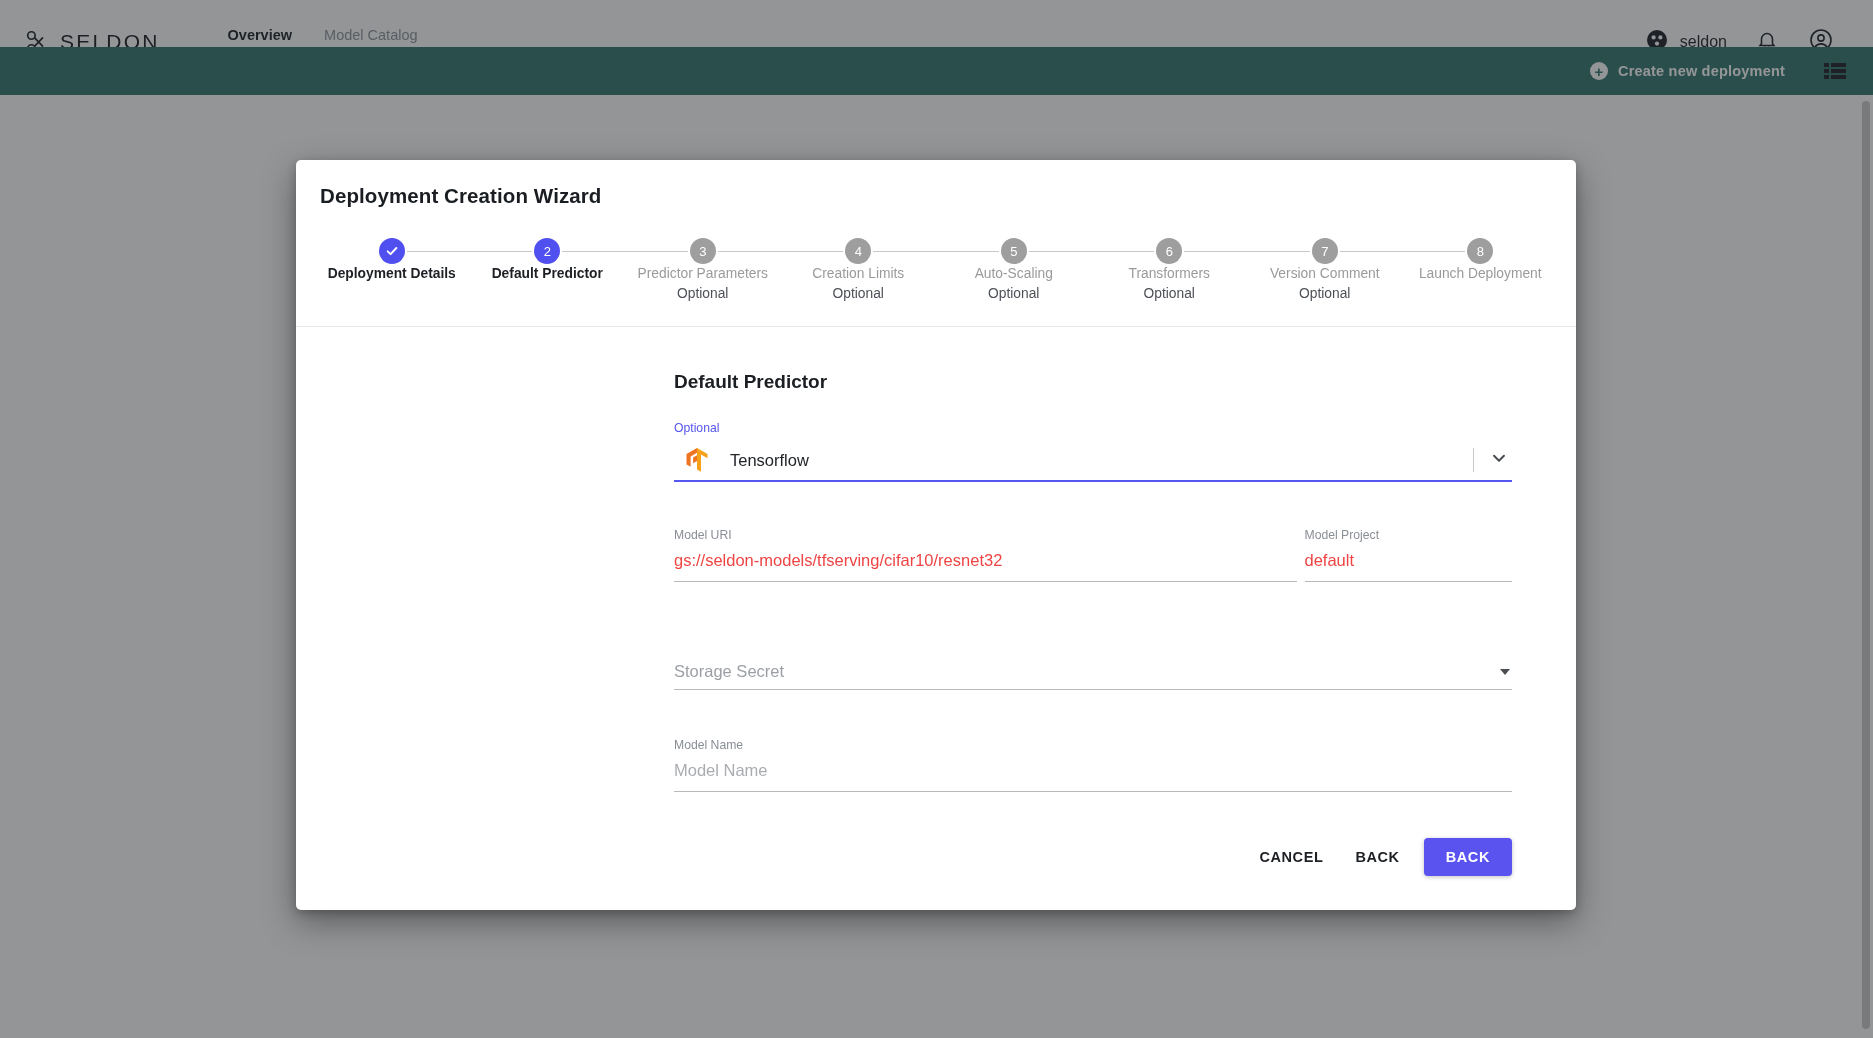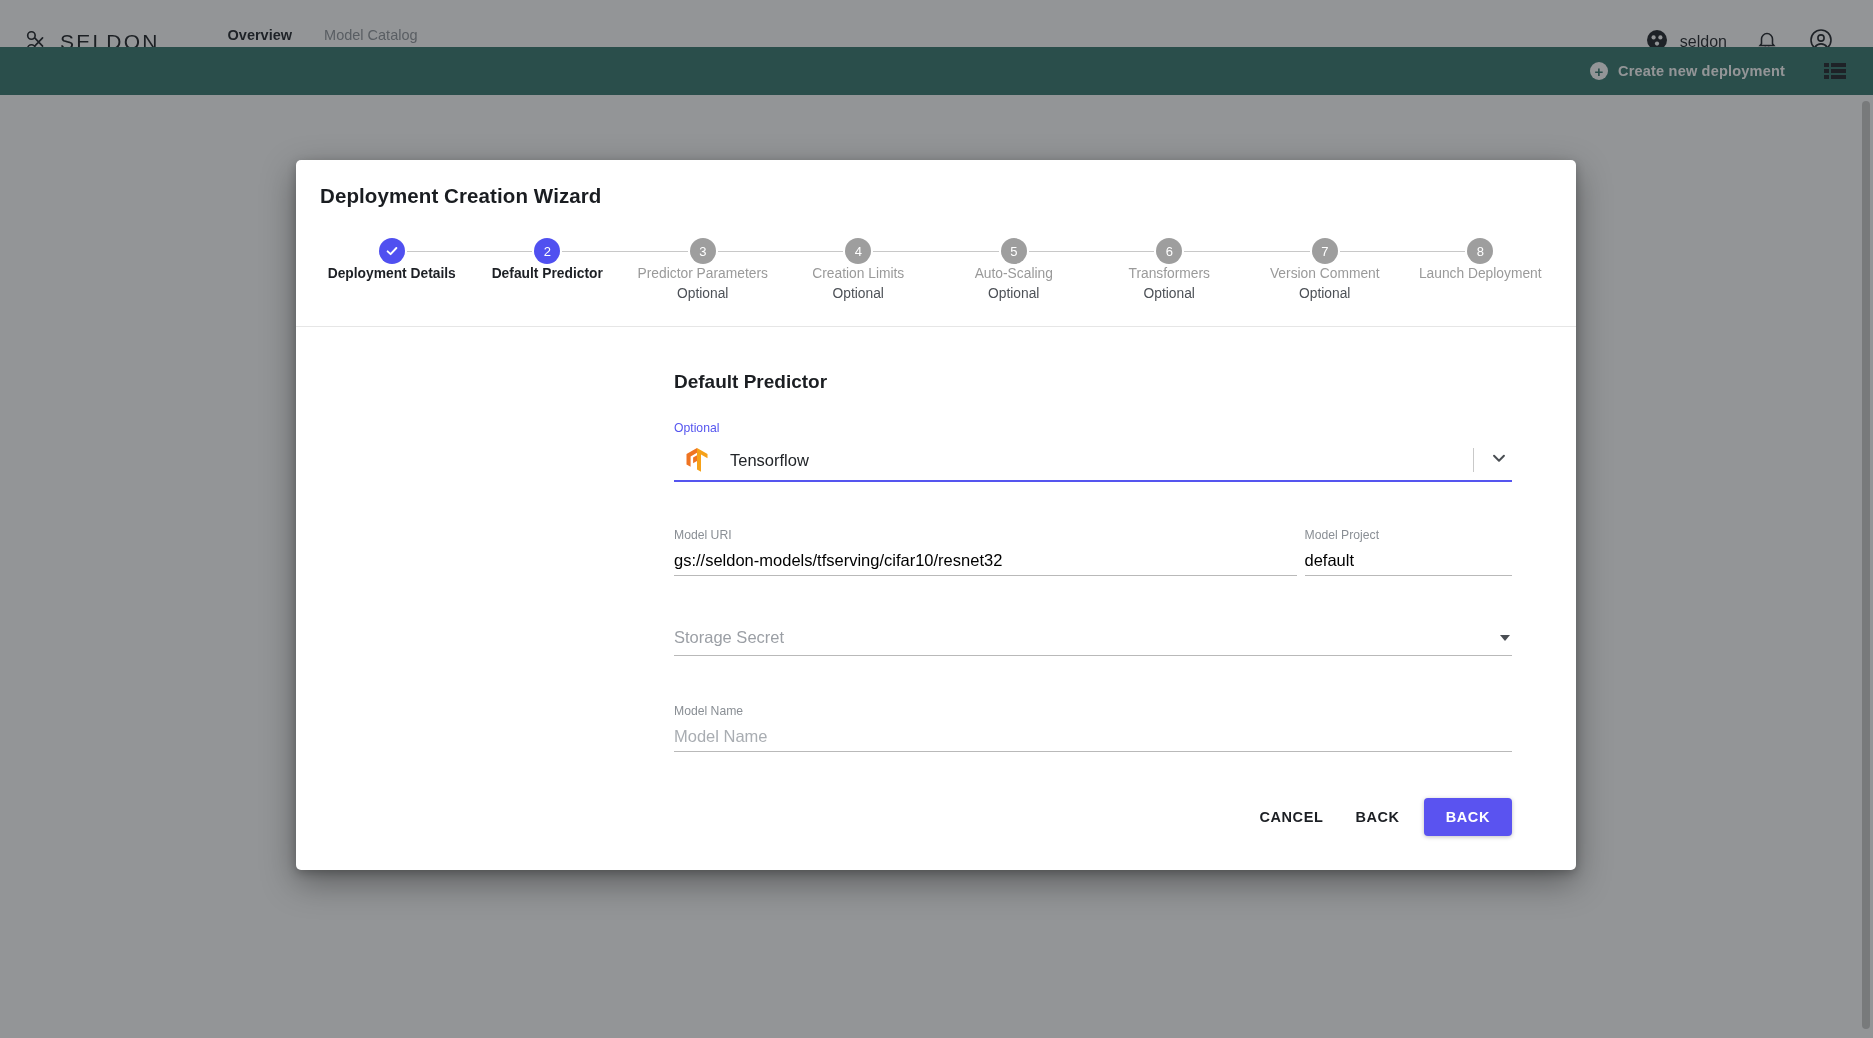--- a/index.html
+++ b/index.html
@@ -287,28 +287,28 @@
   .col-uri { width: 780px; }
   .col-proj { width: 260px; }
 
   .text-input {
     width: 100%;
     border: none;
     border-bottom: 1px solid #b9b9b9;
     background: transparent;
     font-family: "Liberation Sans", sans-serif;
     font-size: 16.5px;
-    color: #000000;
-    padding: 0 0 5px 0;
+    color: #ef4444;
+    padding: 0 0 11px 0;
     outline: none;
   }
   .text-input::placeholder { color: #a9adb2; }
 
   .storage-row {
-    margin-top: 52px;
+    margin-top: 80px;
     display: flex;
     align-items: flex-end;
     border-bottom: 1px solid #b9b9b9;
     padding-bottom: 8px;
     cursor: pointer;
   }
   .storage-placeholder {
     font-size: 16.5px;
     color: #9b9fa5;
     flex: 1 1 auto;

